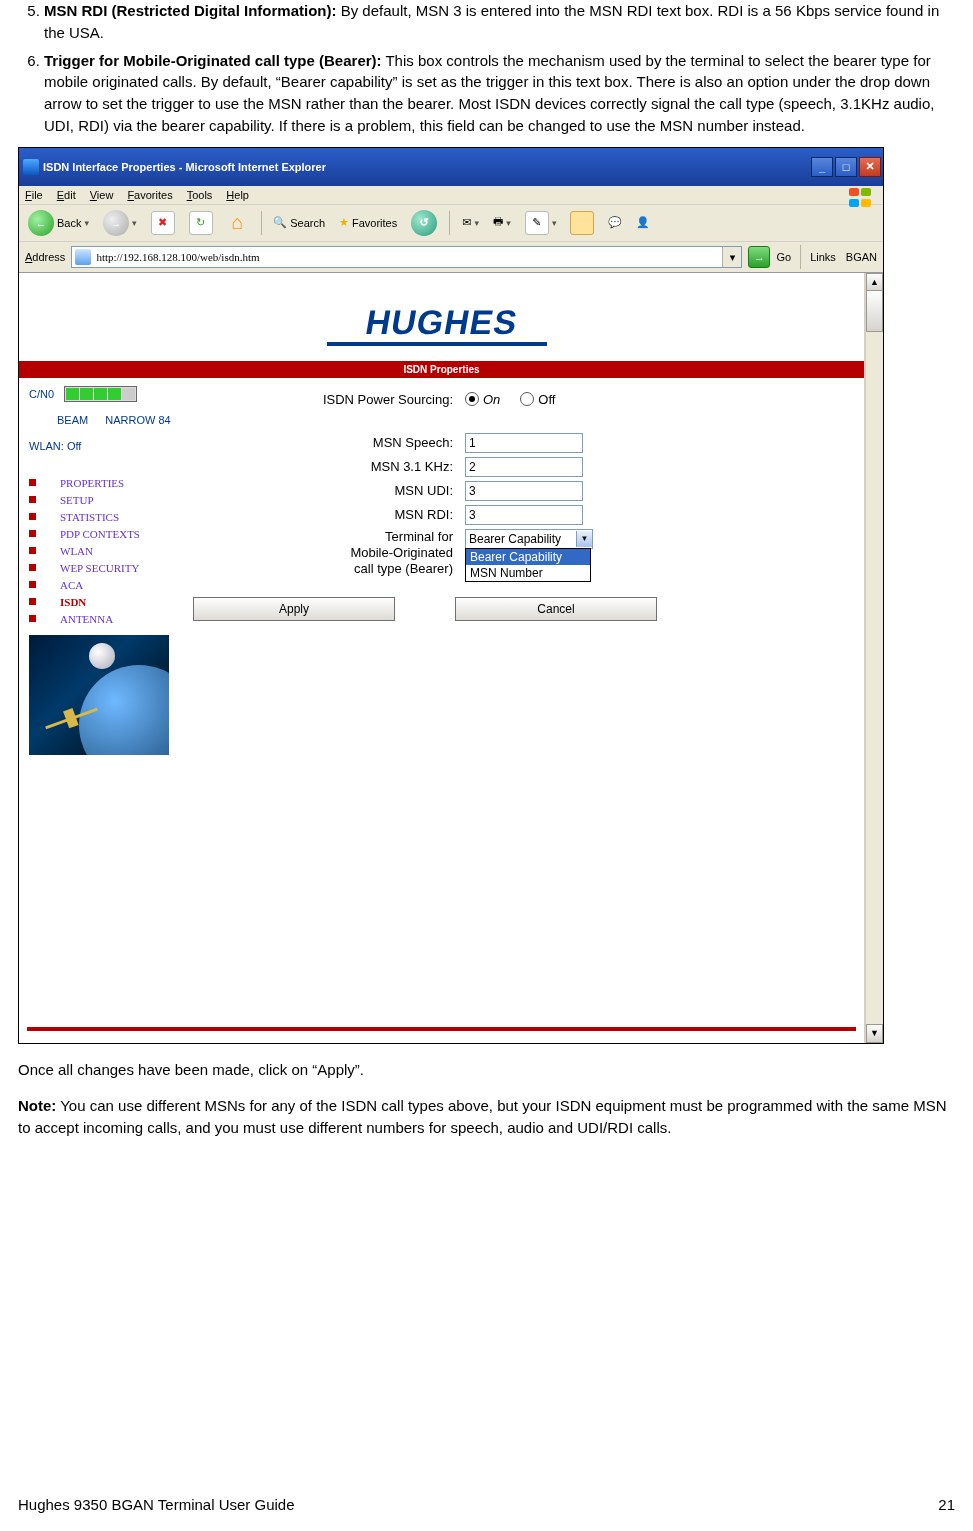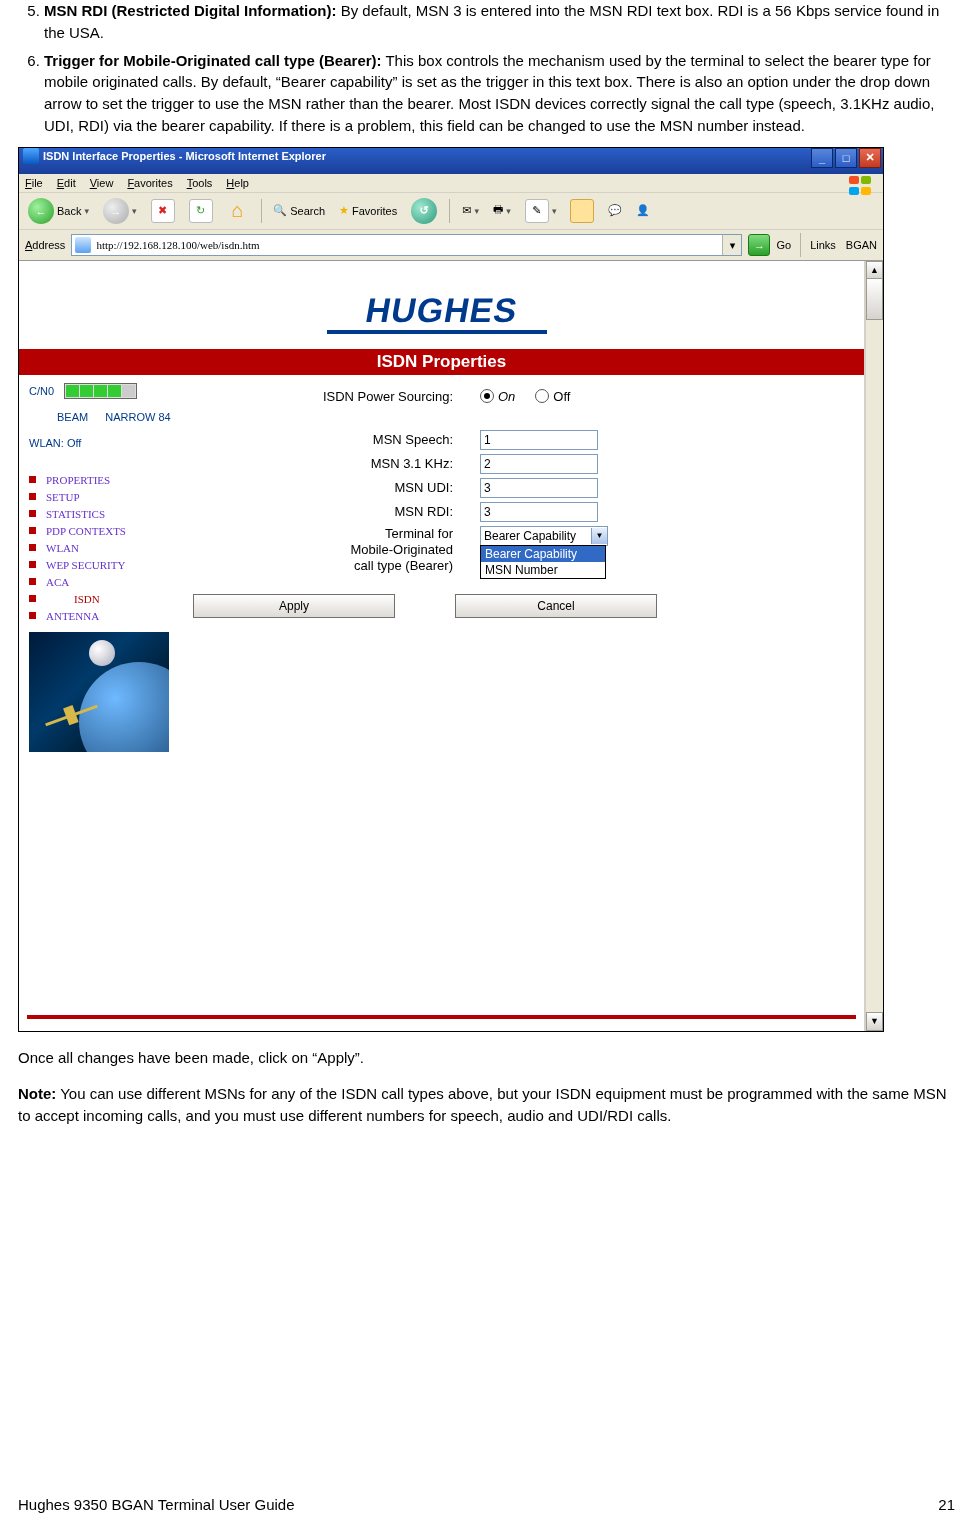--- a/index.html
+++ b/index.html
@@ -31,26 +31,26 @@
     background: #ece9d8;
     width: 864px;
     margin: 4px 0 12px 0;
     font-family: Tahoma, sans-serif;
     font-size: 11px;
     position: relative;
   }
 
   
   .titlebar {
-    height: 26px;
+    height: 38px;
     background: linear-gradient(#2a5ec8, #1a3e99);
     color: #fff;
     font-weight: bold;
     display: flex;
-    align-items: flex-start;
+    align-items: center;
     padding: 0 2px 0 4px;
     justify-content: space-between;
   }
   .titlebar .left { display:flex; align-items:center; gap:4px; }
   .ie-app-icon {
     width: 16px; height: 16px;
     background: linear-gradient(#4fa8ff,#0a57c2);
     border-radius: 2px;
   }
   .winbtns { display:flex; gap:2px; }
@@ -149,55 +149,55 @@
     width: 230px; text-align:center;
   }
   .hughes-logo .t {
     font-family: Arial Black, Arial; font-weight:900; font-size:34px; color:#003a8c; letter-spacing:1px;
     transform: skewX(-10deg); display:inline-block;
   }
   .hughes-logo .bar {height:4px;background:#003a8c;width:220px;margin-top:0;}
 
   .red-banner {
     background:#b40000;color:#fff;text-align:center;font-weight:bold;
-    padding:3px 0; font-family:Verdana,Arial; font-size:17px;
+    padding:3px 0; font-family:Verdana,Arial; font-size:10px;
   }
 
   .content-row { display:flex; }
   .side {
     width:150px; padding:8px 4px 8px 10px;
     font-family:Arial; font-size:11px;
   }
   .cno-row{display:flex;align-items:center;gap:10px;margin-bottom:12px;}
   .cno-lbl{color:#003a8c;font-size:11px;}
   .cno-bar{display:flex;border:1px solid #666;height:12px;padding:1px;gap:1px;background:#ddd;}
   .cno-bar div{width:13px;background:#33cc33;}
   .cno-bar .off{background:#ccc;}
   .kv{color:#003a8c; margin-bottom:14px; font-size:11px;}
   .kv b{font-weight:normal; margin-right:14px;padding-left:28px;}
   .nav {margin-top:25px;}
-  .nav-item{display:flex;align-items:center;gap:10px;margin:5px 0;}
+  .nav-item{display:flex;align-items:center;gap:24px;margin:5px 0;}
   .nav-item .sqb{width:7px;height:7px;background:#b40000;}
   .nav-item a{color:#6633cc;text-decoration:none;font-family:Verdana;font-size:11px;}
-  .nav-item.active a{color:#b40000;font-weight:normal;margin-left:28px;}
+  .nav-item.active a{color:#b40000;font-weight:bold;}
   .sat-img {
     margin-top:10px;width:140px;height:120px;
     background: linear-gradient(135deg,#001a3a 0%,#003a6a 40%,#000 100%);
     position:relative; overflow:hidden;
   }
   .sat-img .earth{position:absolute;right:-30px;bottom:-30px;width:120px;height:120px;border-radius:50%;background:radial-gradient(circle at 30% 30%,#6fb9ff,#0b3660);}
   .sat-img .moon{position:absolute;left:60px;top:8px;width:26px;height:26px;border-radius:50%;background:radial-gradient(circle at 35% 35%,#fff,#aab);}
   .sat-img .sat{position:absolute;left:15px;bottom:35px;width:55px;height:3px;background:#d9b84a;transform:rotate(-20deg);}
   .sat-img .sat::before{content:"";position:absolute;left:22px;top:-8px;width:10px;height:18px;background:#d9b84a;}
 
   .main {
     flex:1; padding:10px 30px 10px 10px; font-family:Arial; font-size:13px;
   }
   .frow{display:flex;align-items:center;margin:4px 0;}
-  .flabel{width:260px;text-align:right;padding-right:27px;}
+  .flabel{width:260px;text-align:right;padding-right:12px;}
   .radio{width:12px;height:12px;border:1px solid #555;border-radius:50%;display:inline-flex;align-items:center;justify-content:center;margin-right:4px;background:#fff;}
   .radio.checked::after{content:"";width:6px;height:6px;background:#000;border-radius:50%;}
   .txt{border:1px solid #7f9db9;width:110px;height:18px;padding:0 3px;font-size:12px;font-family:Arial;}
   .sel-wrap{position:relative;display:inline-block;}
   .sel{border:1px solid #7f9db9;width:120px;height:18px;padding:0 3px;font-size:12px;display:flex;align-items:center;justify-content:space-between;background:#fff;}
   .sel .sa{width:15px;height:16px;background:linear-gradient(#e8f0fc,#abc4eb);border-left:1px solid #7f9db9;display:flex;align-items:center;justify-content:center;font-size:8px;margin-right:-3px;}
   .sel-drop{position:absolute;left:0;top:19px;border:1px solid #000;background:#fff;font-size:12px;width:124px;z-index:5;}
   .sel-drop div{padding:1px 4px;}
   .sel-drop .hl{background:#316ac5;color:#fff;}
   .btn-row{display:flex;gap:60px;margin-top:20px;}

